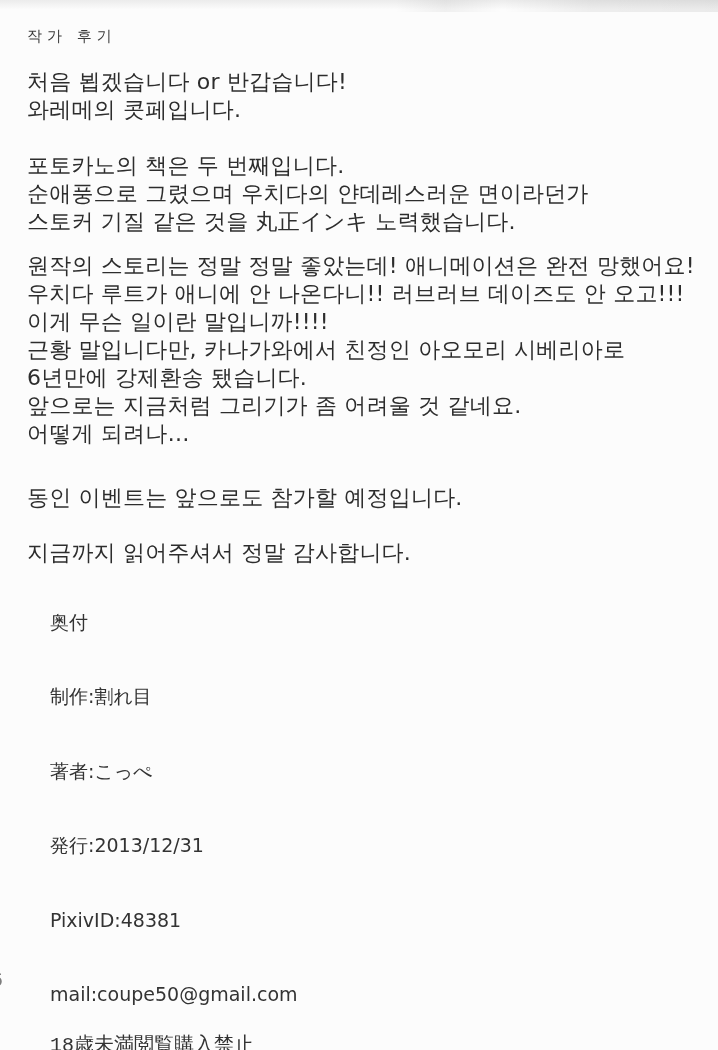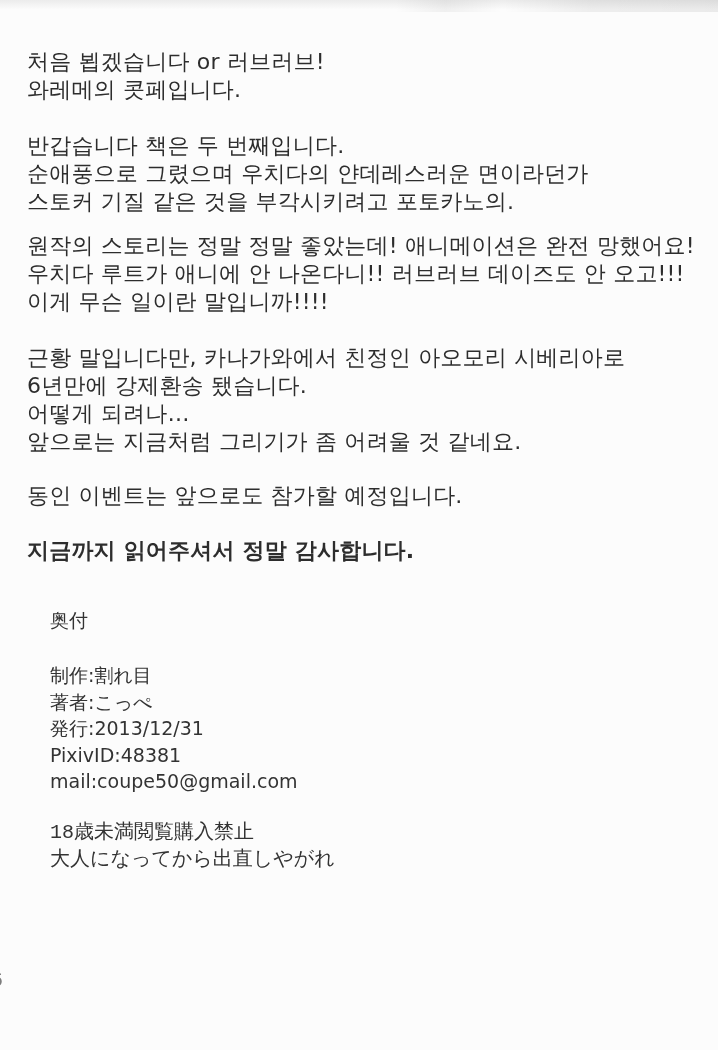--- a/index.html
+++ b/index.html
@@ -39,32 +39,32 @@
   }
   .para {
     font-size: 22px;
     line-height: 28px;
     letter-spacing: 0.2px;
     white-space: nowrap;
   }
   .para-1 { margin-top: 22px; }
   .para-2 { margin-top: 28px; }
   .para-3 { margin-top: 16px; }
-  .para-4 { margin-top: 28px; }
-  .para-5 { margin-top: 26px; }
-  .para-6 { margin-top: 27px; font-weight: bold; }
+  .para-4 { }
+  .para-5 { margin-top: 36px; }
+  .para-6 { margin-top: 27px; }
   .colophon {
     margin-left: 23px;
     margin-top: 42px;
     font-size: 19px;
     line-height: 26px;
     color: #333333;
   }
-  .colophon-title { margin-bottom: 29px; }
-  .colophon-line { line-height: 26.5px; }
+  .colophon-title { }
+  .colophon-line { line-height: 26.5px; margin-top: 48px; }
   .age-notice {
     margin-left: 23px;
     margin-top: 24px;
     font-size: 20px;
     line-height: 27px;
     color: #333333;
     font-family: Liberation Mono, monospace;
   }
   .page-number {
     position: absolute;
@@ -75,43 +75,44 @@
   }
 </style>
 </head>
 <body>
 
 <div class="page">
   <div class="scan-edge-top"></div>
 
   <div class="content">
 
+    <div class="afterword-header">작가 후기</div>
 
     <div class="para para-1">
-      <div>처음 뵙겠습니다 or 러브러브!</div>
+      <div>처음 뵙겠습니다 or 반갑습니다!</div>
       <div>와레메의 콧페입니다.</div>
     </div>
 
     <div class="para para-2">
-      <div>반갑습니다 책은 두 번째입니다.</div>
+      <div>포토카노의 책은 두 번째입니다.</div>
       <div>순애풍으로 그렸으며 우치다의 얀데레스러운 면이라던가</div>
-      <div>스토커 기질 같은 것을 부각시키려고 포토카노의.</div>
+      <div>스토커 기질 같은 것을 丸正インキ 노력했습니다.</div>
     </div>
 
     <div class="para para-3">
       <div>원작의 스토리는 정말 정말 좋았는데! 애니메이션은 완전 망했어요!</div>
       <div>우치다 루트가 애니에 안 나온다니!! 러브러브 데이즈도 안 오고!!!</div>
       <div>이게 무슨 일이란 말입니까!!!!</div>
     </div>
 
     <div class="para para-4">
       <div>근황 말입니다만, 카나가와에서 친정인 아오모리 시베리아로</div>
       <div>6년만에 강제환송 됐습니다.</div>
+      <div>앞으로는 지금처럼 그리기가 좀 어려울 것 같네요.</div>
       <div>어떻게 되려나…</div>
-      <div>앞으로는 지금처럼 그리기가 좀 어려울 것 같네요.</div>
     </div>
 
     <div class="para para-5">
       <div>동인 이벤트는 앞으로도 참가할 예정입니다.</div>
     </div>
 
     <div class="para para-6">
       <div>지금까지 읽어주셔서 정말 감사합니다.</div>
     </div>
 

